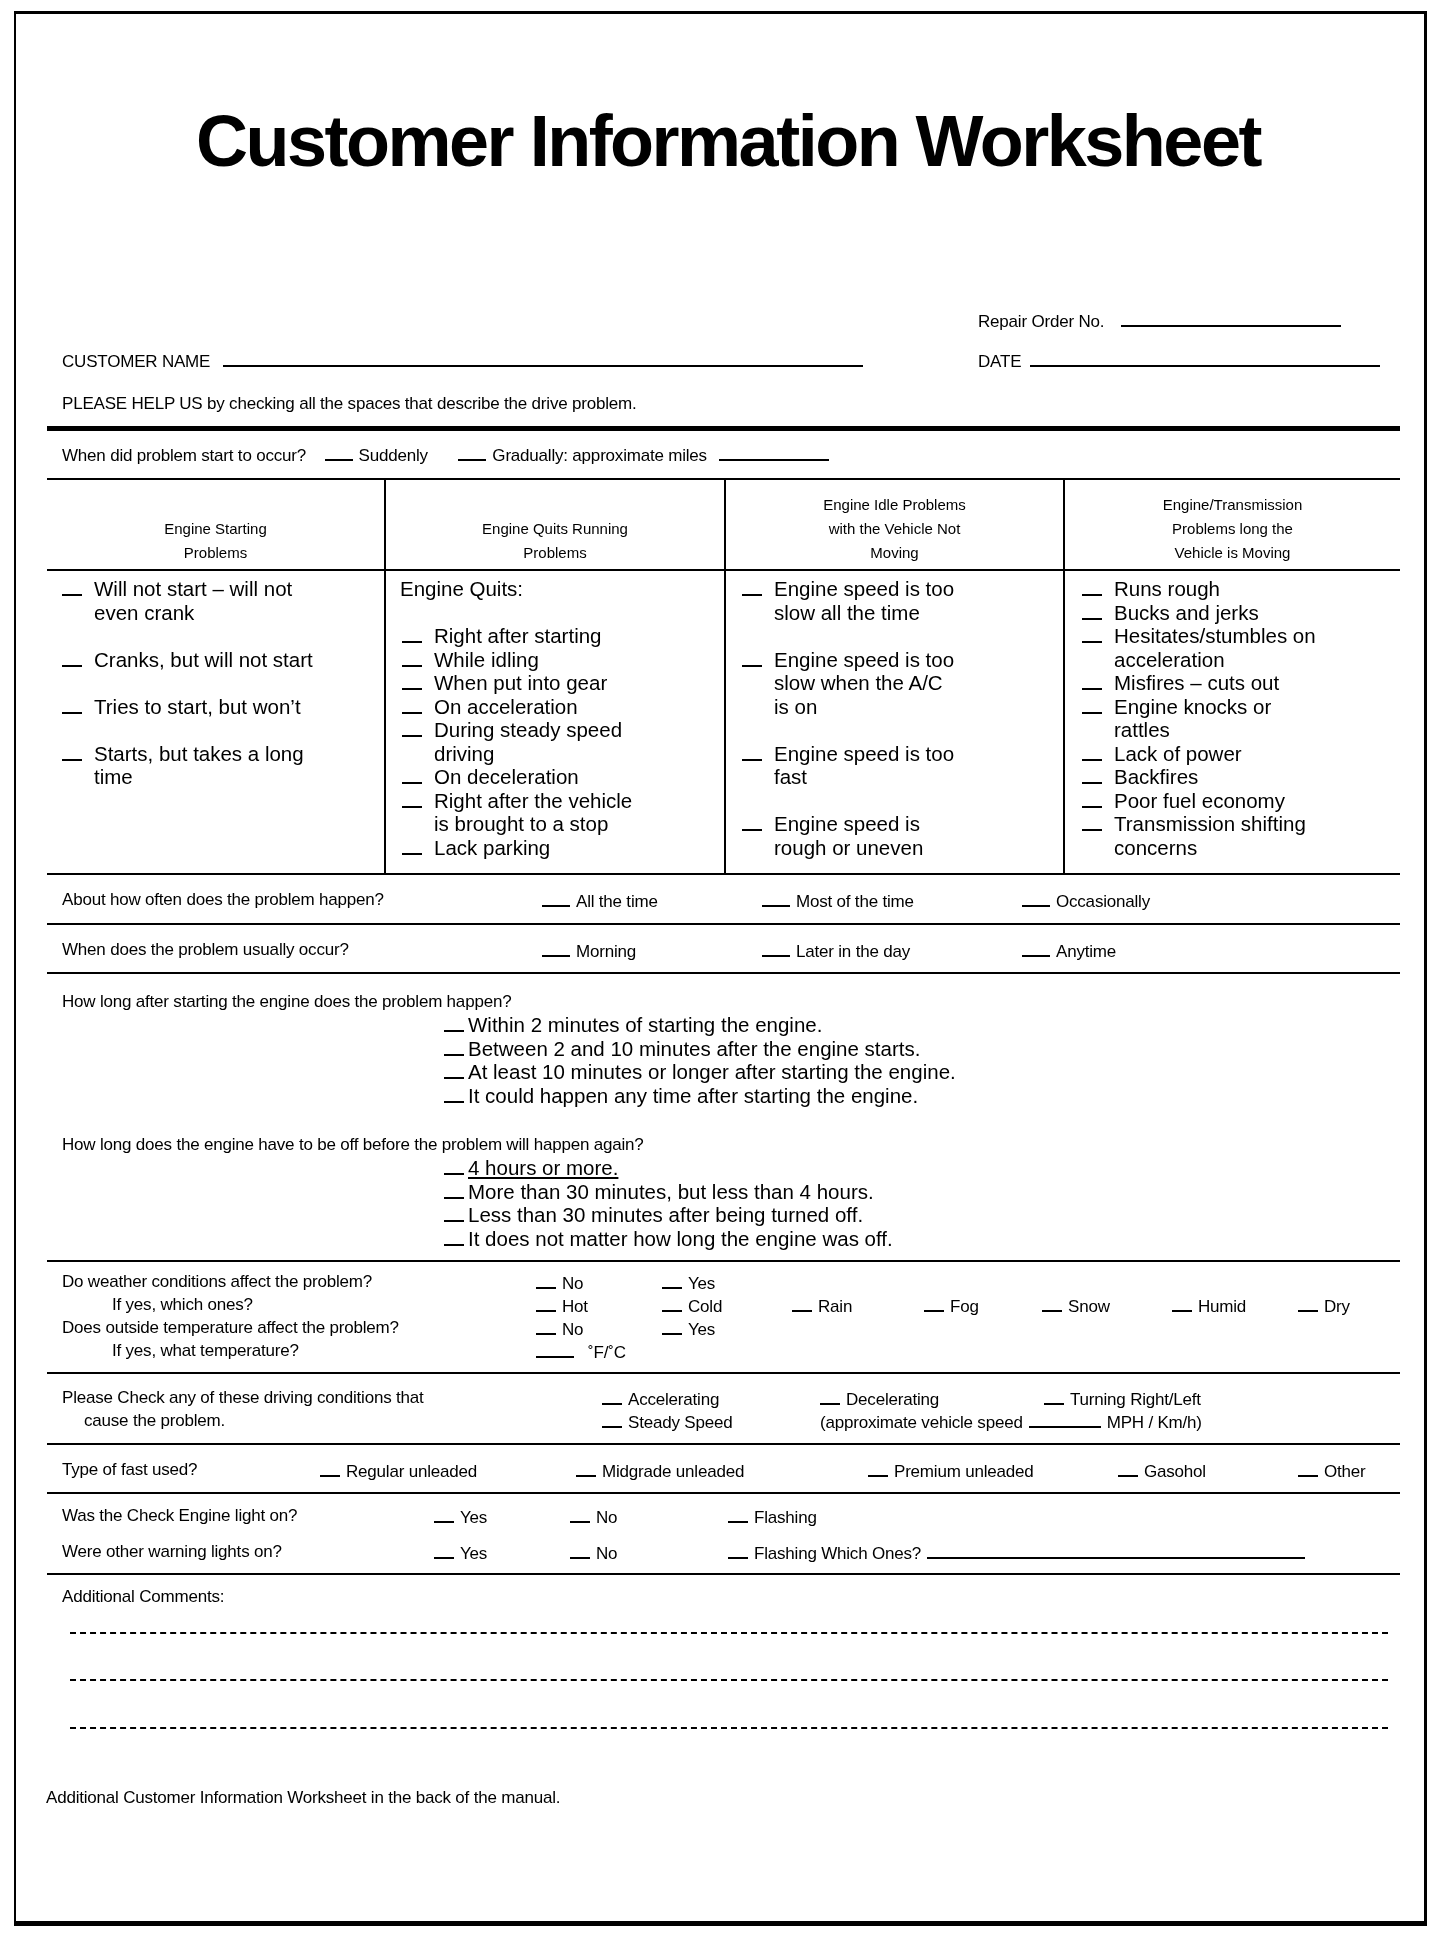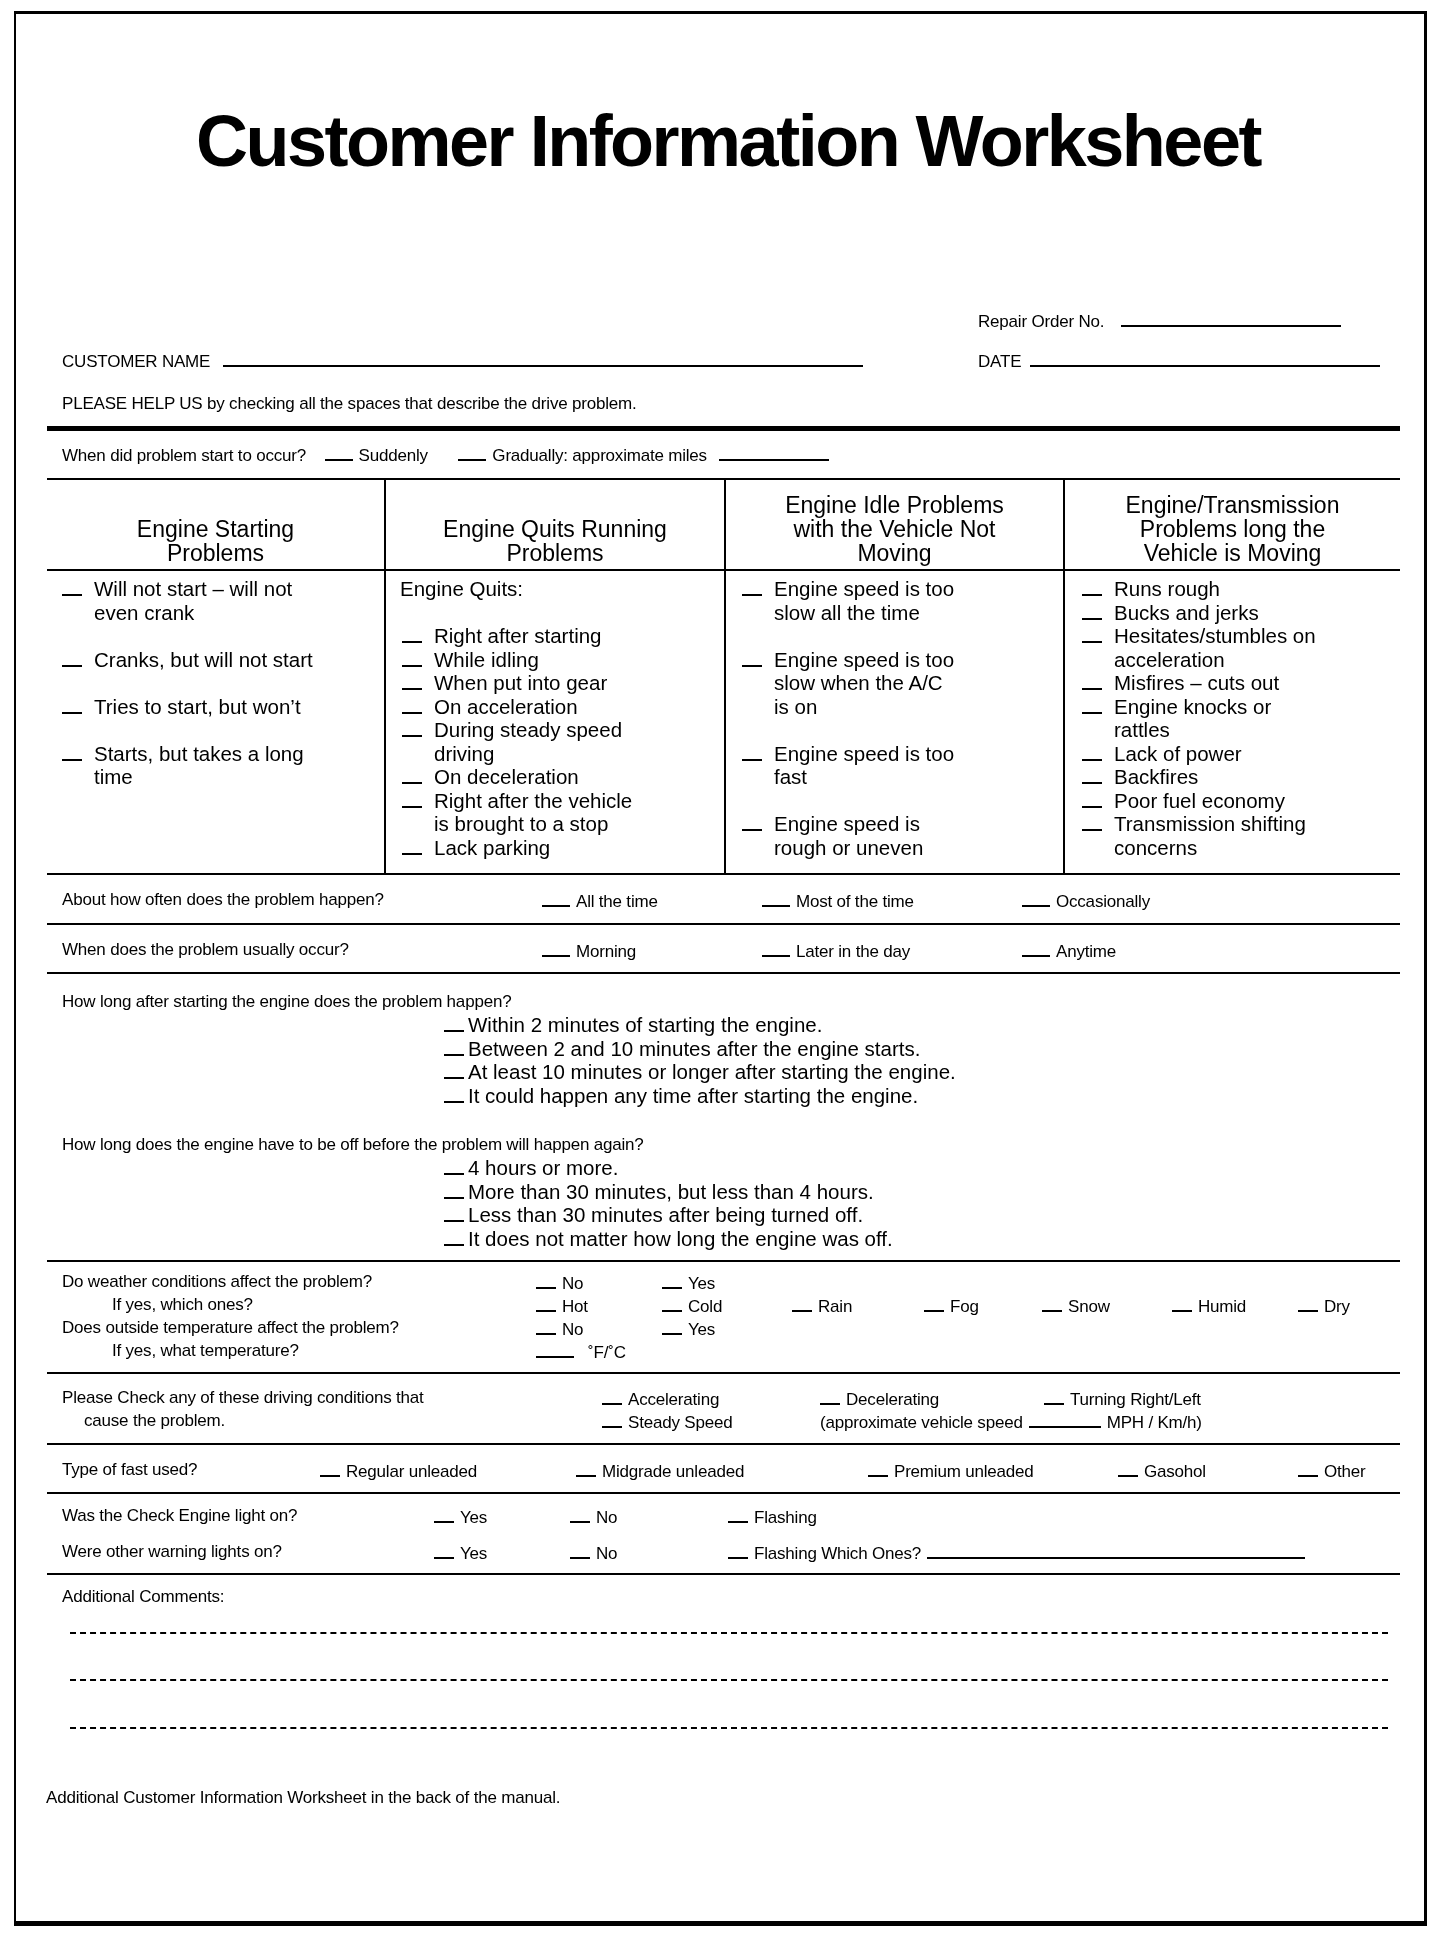--- a/index.html
+++ b/index.html
@@ -11,21 +11,21 @@
   .abs { position: absolute; white-space: nowrap; }
   .t { font-size: 17px; line-height: 24px; letter-spacing: -0.2px; }
   .title { position: absolute; left: 0; width: 100%; top: 100px; text-align: center;
            font-size: 72px; font-weight: bold; letter-spacing: -2.5px; }
   .hr { position: absolute; left: 47px; width: 1353px; height: 2px; background: #000; }
   .hr.thick { height: 5px; }
   .vr { position: absolute; width: 2px; background: #000; }
   .blank { display: inline-block; border-bottom: 2px solid #000; height: 17px; vertical-align: baseline; }
   .chk { display: inline-block; border-bottom: 2px solid #000; width: 20px; height: 17px; margin-right: 6px; vertical-align: baseline; }
   .chk.w3 { width: 28px; }
-  .col-head { position: absolute; text-align: center; font-size: 23px; line-height: 24px; }
+  .col-head { position: absolute; text-align: center; font-size: 15px; line-height: 24px; }
   .list { position: absolute; font-size: 20.5px; line-height: 23.5px; }
   .item { position: relative; padding-left: 34px; }
   .item .chk { position: absolute; left: 2px; top: 0; }
   .gap { height: 23.5px; }
   .comment-line { position: absolute; left: 70px; width: 1318px; height: 0; border-top: 2px dashed #000; }
 </style>
 </head>
 <body>
 
 <div class="page"></div>
@@ -233,21 +233,21 @@
 <div class="abs t" style="left:62px;top:990px;">How long after starting the engine does the problem happen?</div>
 <div class="list" style="left:442px;top:1013px;">
   <div class="item" style="padding-left:26px;"><span class="chk"></span><span>Within 2 minutes of starting the engine.</span></div>
   <div class="item" style="padding-left:26px;"><span class="chk"></span><span>Between 2 and 10 minutes after the engine starts.</span></div>
   <div class="item" style="padding-left:26px;"><span class="chk"></span><span>At least 10 minutes or longer after starting the engine.</span></div>
   <div class="item" style="padding-left:26px;"><span class="chk"></span><span>It could happen any time after starting the engine.</span></div>
 </div>
 
 <div class="abs t" style="left:62px;top:1133px;">How long does the engine have to be off before the problem will happen again?</div>
 <div class="list" style="left:442px;top:1156px;">
-  <div class="item" style="padding-left:26px;"><span class="chk"></span><span>4 hours or more.</span></div>
+  <div class="item" style="padding-left:26px;text-decoration:underline;"><span class="chk"></span><span>4 hours or more.</span></div>
   <div class="item" style="padding-left:26px;"><span class="chk"></span><span>More than 30 minutes, but less than 4 hours.</span></div>
   <div class="item" style="padding-left:26px;"><span class="chk"></span><span>Less than 30 minutes after being turned off.</span></div>
   <div class="item" style="padding-left:26px;"><span class="chk"></span><span>It does not matter how long the engine was off.</span></div>
 </div>
 
 <div class="hr" style="top:1260px;"></div>
 
 <div class="abs t" style="left:62px;top:1270px;">Do weather conditions affect the problem?</div>
 <div class="abs t" style="left:536px;top:1270px;"><span class="chk"></span><span>No</span></div>
 <div class="abs t" style="left:662px;top:1270px;"><span class="chk"></span><span>Yes</span></div>

